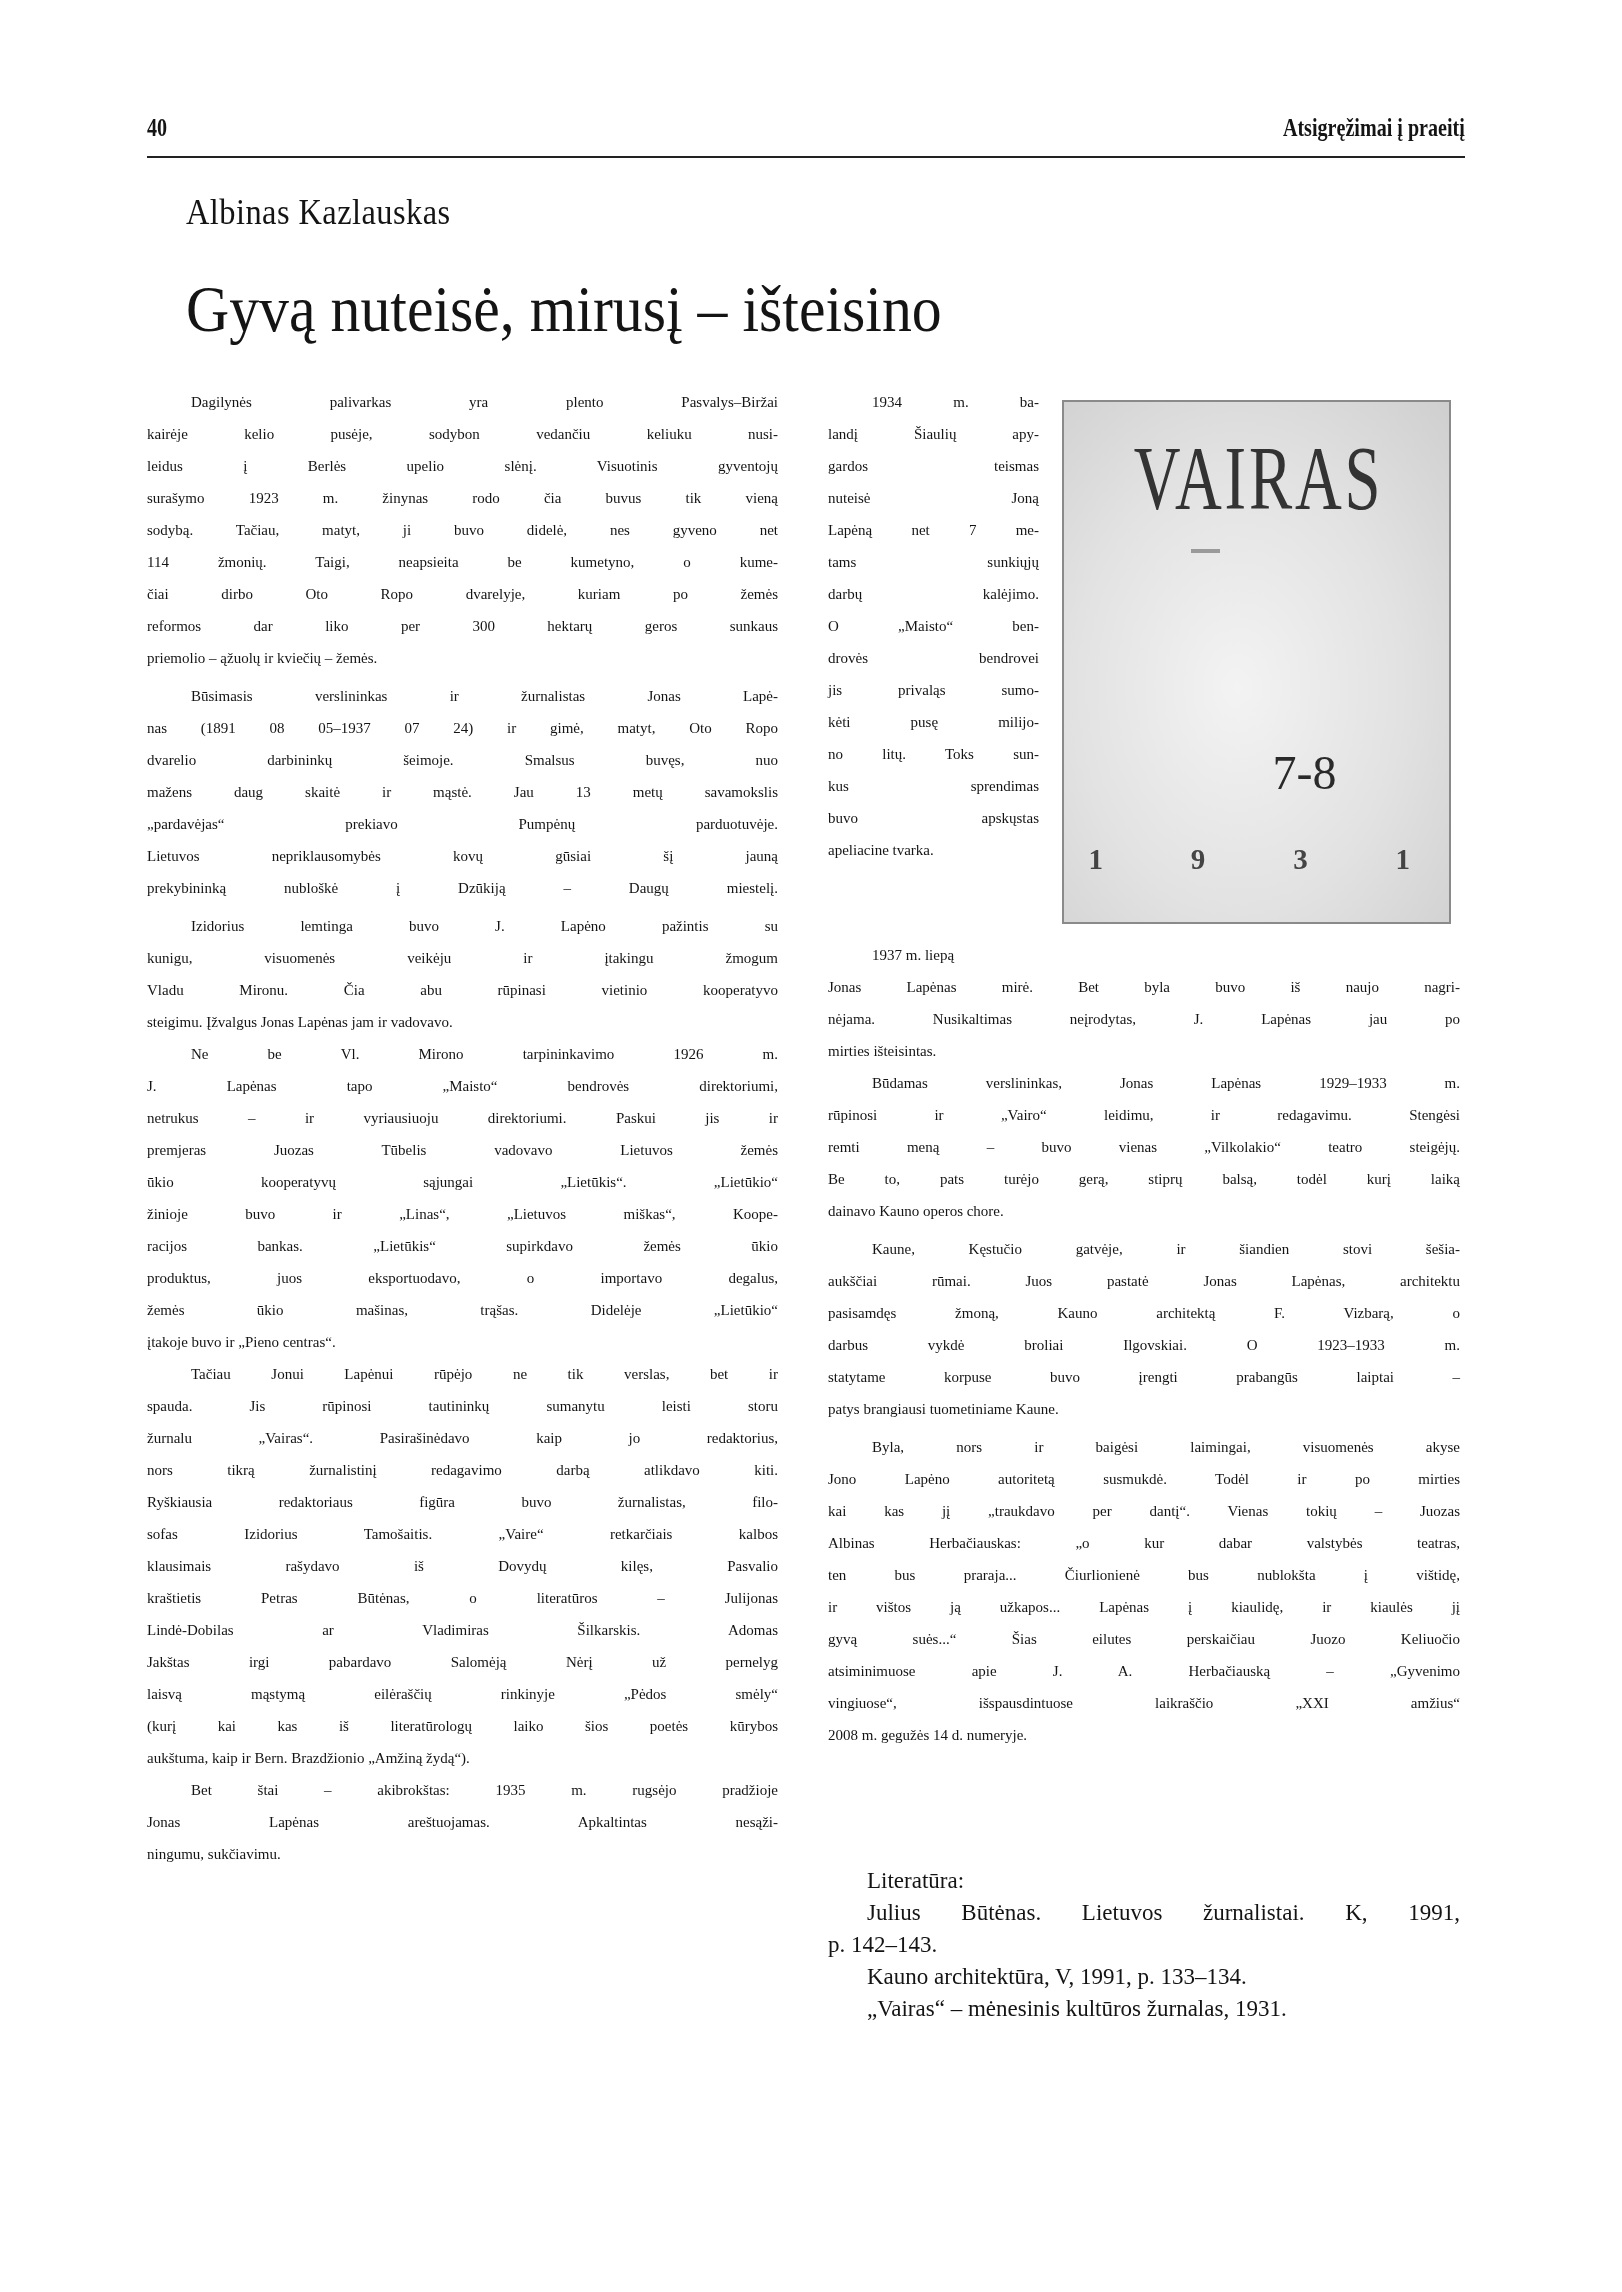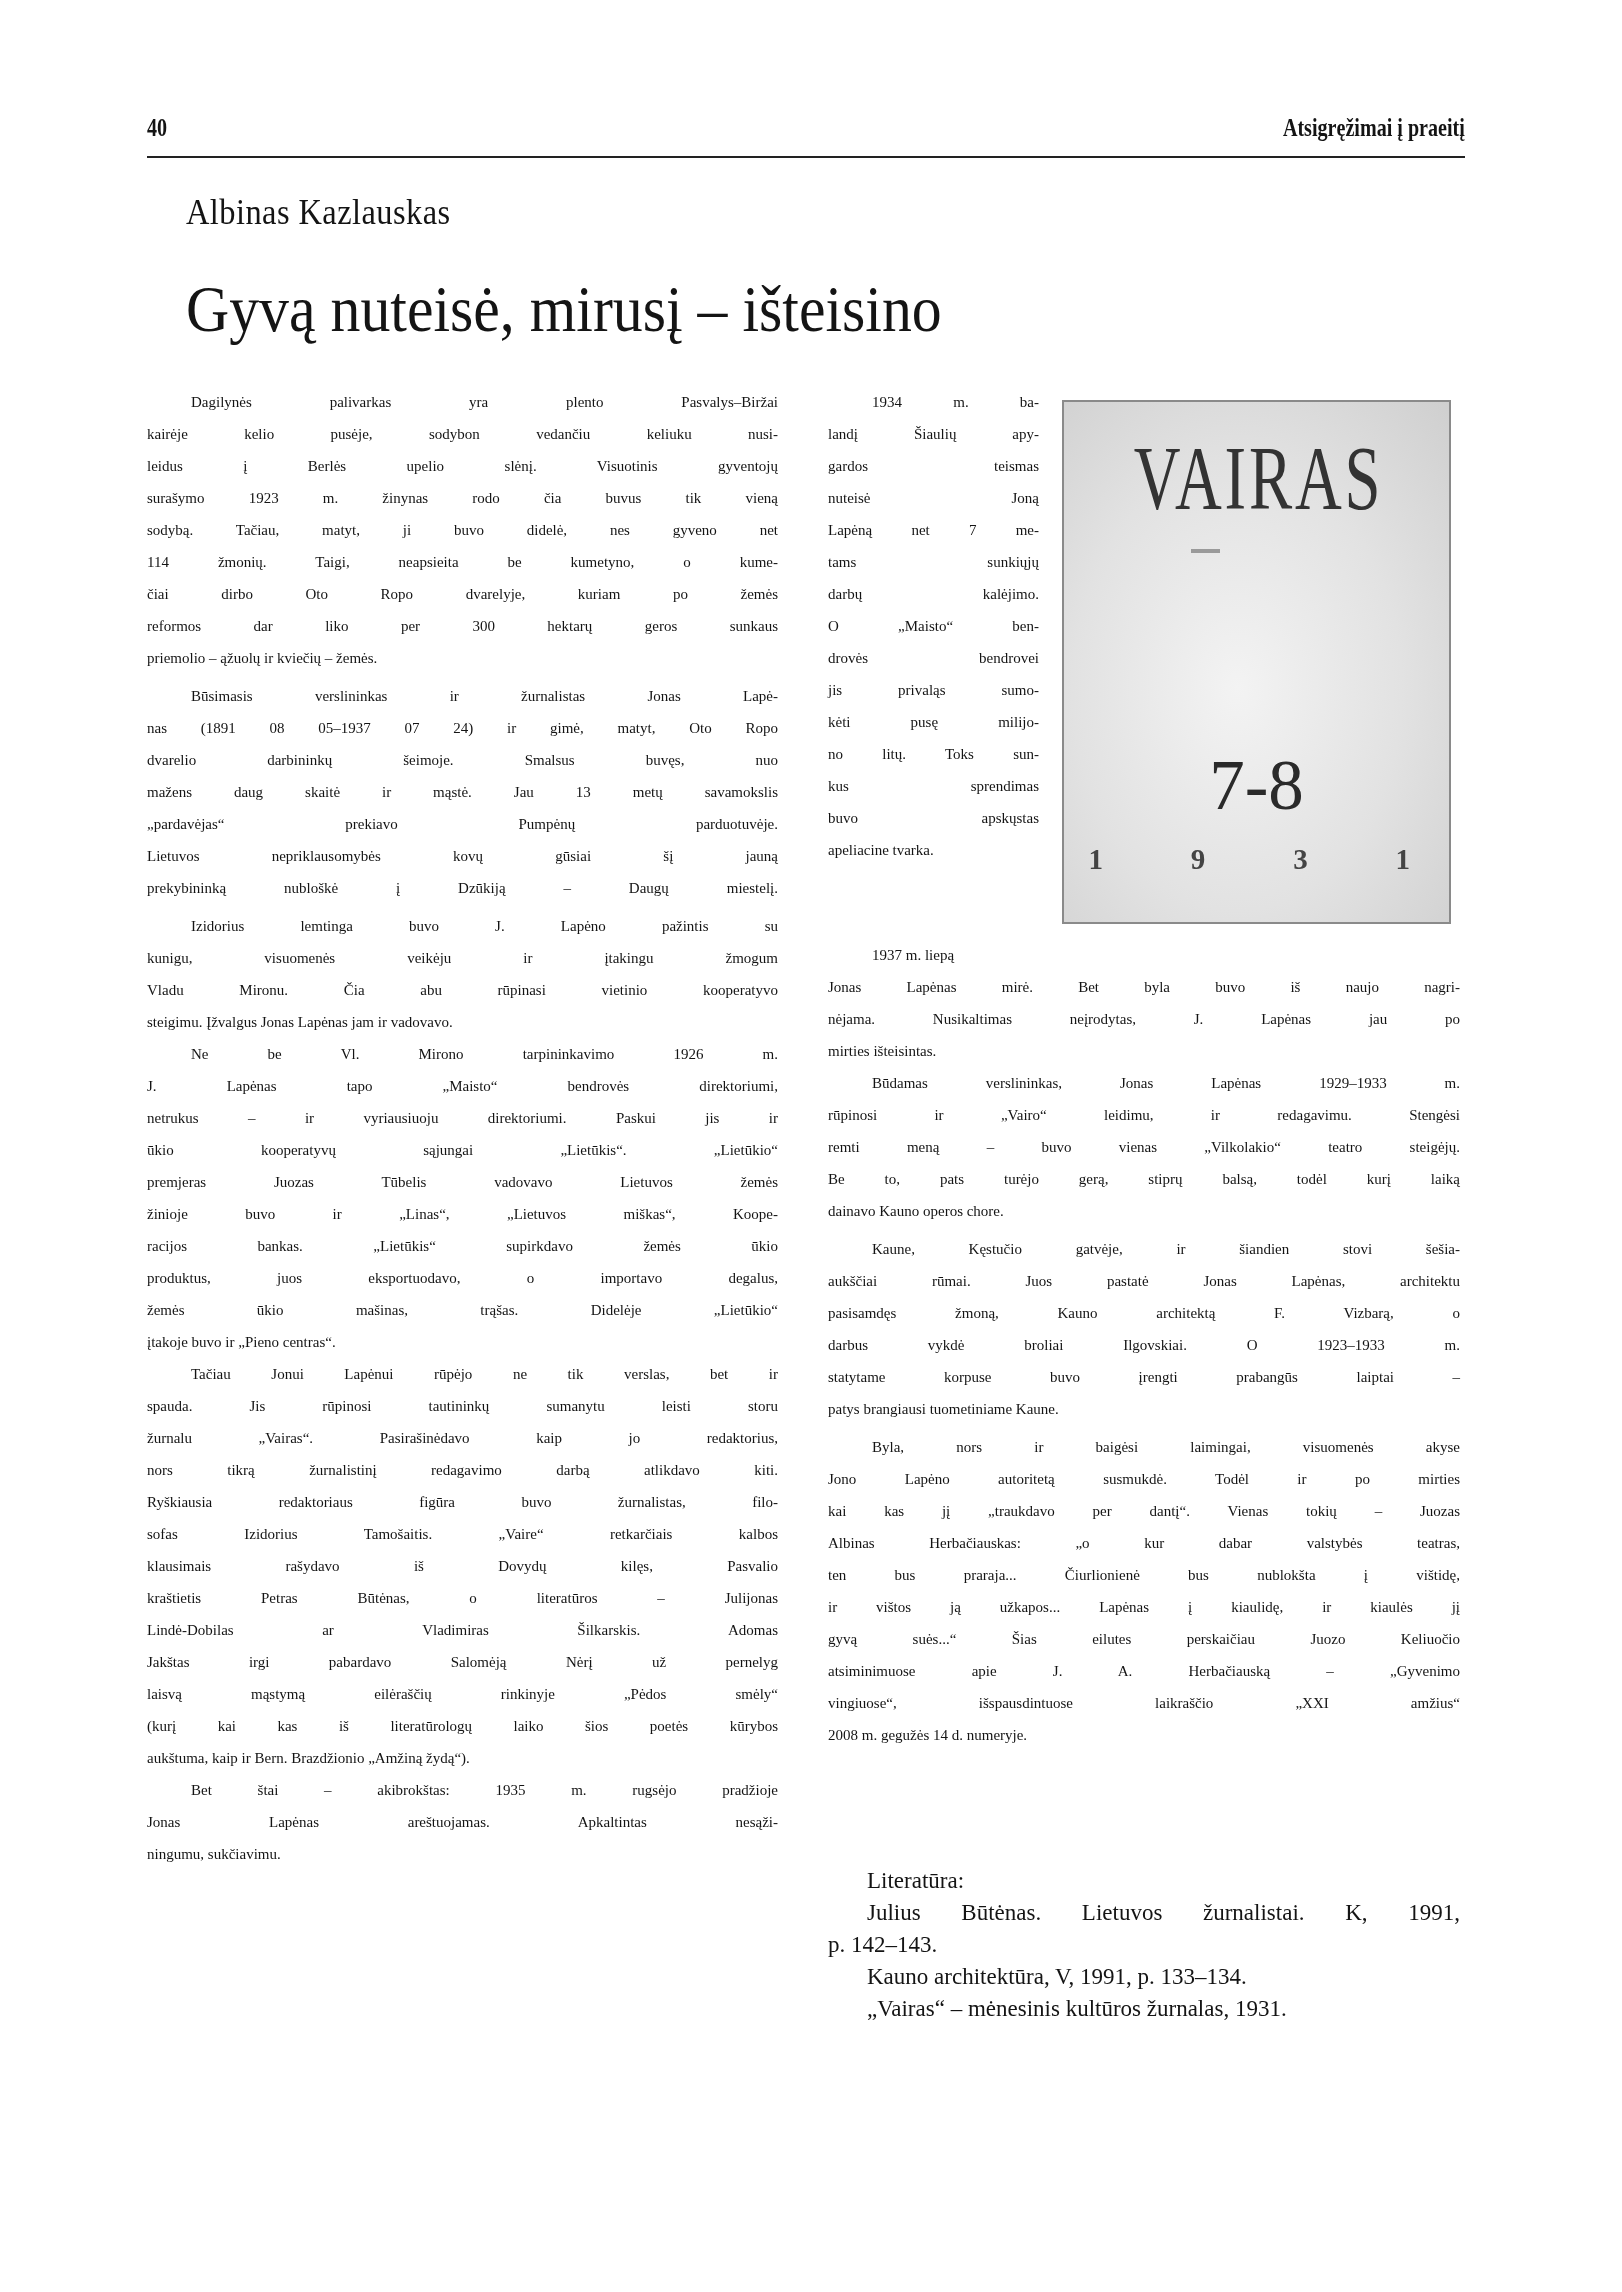--- a/index.html
+++ b/index.html
@@ -28,21 +28,21 @@
     .col-mid { left: 828px; top: 386px; width: 211px; }
     .col-right { left: 828px; top: 939px; width: 632px; }
 
     .figure { position: absolute; left: 1062px; top: 400px; width: 389px; height: 524px;
       background: radial-gradient(ellipse at 45% 55%, #f3f3f3 0%, #e2e2e2 55%, #cfcfcf 100%);
       border: 2px solid #8a8a8a; box-sizing: border-box; overflow: hidden; }
     .figure .fig-title { position: absolute; left: 17.6px; top: 24.5px; width: 353px; text-align: center;
       font-family: "Liberation Serif", serif; font-size: 90px; color: #333; letter-spacing: 3.9px;
       transform: scaleX(0.72); transform-origin: center; white-space: nowrap; }
     .figure .fig-issue { position: absolute; left: 0; width: 100%; top: 343px; text-align: center;
-      font-family: "Liberation Serif", serif; font-size: 71px; color: #2a2a2a; }
+      font-family: "Liberation Serif", serif; font-size: 48px; color: #2a2a2a; padding-left: 48px; }
     .figure .fig-year { position: absolute; left: 24.5px; right: 39px; top: 441px; display: flex;
       justify-content: space-between; font-family: "Liberation Serif", serif; font-weight: bold;
       font-size: 29px; color: #444; }
     .figure .smudge { position: absolute; left: 127px; top: 147px; width: 29px; height: 3.9px; background: #9a9a9a; }
 
     .lit { position: absolute; left: 828px; top: 1865px; width: 632px; font-family: "Liberation Serif", serif; font-size: 23px; }
     .lit .ln { display: block; height: 32px; line-height: 32px; white-space: nowrap; }
     .lit .ind { padding-left: 39px; }
     .lit .just { text-align: justify; text-align-last: justify; }
   </style>
@@ -79,22 +79,22 @@
     <span class="ln">Lietuvos nepriklausomybės kovų gūsiai šį jauną</span>
     <span class="ln">prekybininką nubloškė į Dzūkiją – Daugų miestelį.</span>
     <span class="gap"></span>
     <span class="ln ind">Izidorius lemtinga buvo J. Lapėno pažintis su</span>
     <span class="ln">kunigu, visuomenės veikėju ir įtakingu žmogum</span>
     <span class="ln">Vladu Mironu. Čia abu rūpinasi vietinio kooperatyvo</span>
     <span class="ln last">steigimu. Įžvalgus Jonas Lapėnas jam ir vadovavo.</span>
     <span class="ln ind">Ne be Vl. Mirono tarpininkavimo 1926 m.</span>
     <span class="ln">J. Lapėnas tapo „Maisto“ bendrovės direktoriumi,</span>
     <span class="ln">netrukus – ir vyriausiuoju direktoriumi. Paskui jis ir</span>
+    <span class="ln">premjeras Juozas Tūbelis vadovavo Lietuvos žemės</span>
     <span class="ln">ūkio kooperatyvų sąjungai „Lietūkis“. „Lietūkio“</span>
-    <span class="ln">premjeras Juozas Tūbelis vadovavo Lietuvos žemės</span>
     <span class="ln">žinioje buvo ir „Linas“, „Lietuvos miškas“, Koope-</span>
     <span class="ln">racijos bankas. „Lietūkis“ supirkdavo žemės ūkio</span>
     <span class="ln">produktus, juos eksportuodavo, o importavo degalus,</span>
     <span class="ln">žemės ūkio mašinas, trąšas. Didelėje „Lietūkio“</span>
     <span class="ln last">įtakoje buvo ir „Pieno centras“.</span>
     <span class="ln ind">Tačiau Jonui Lapėnui rūpėjo ne tik verslas, bet ir</span>
     <span class="ln">spauda. Jis rūpinosi tautininkų sumanytu leisti storu</span>
     <span class="ln">žurnalu „Vairas“. Pasirašinėdavo kaip jo redaktorius,</span>
     <span class="ln">nors tikrą žurnalistinį redagavimo darbą atlikdavo kiti.</span>
     <span class="ln">Ryškiausia redaktoriaus figūra buvo žurnalistas, filo-</span>

